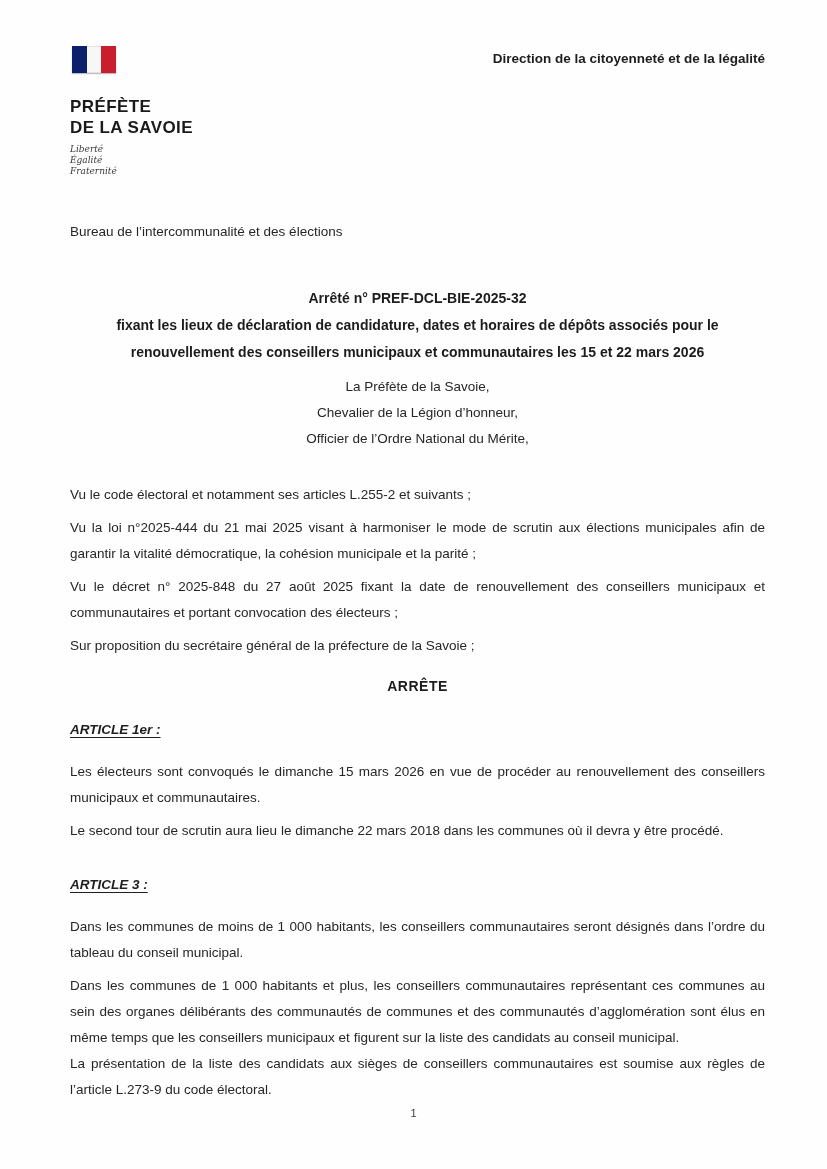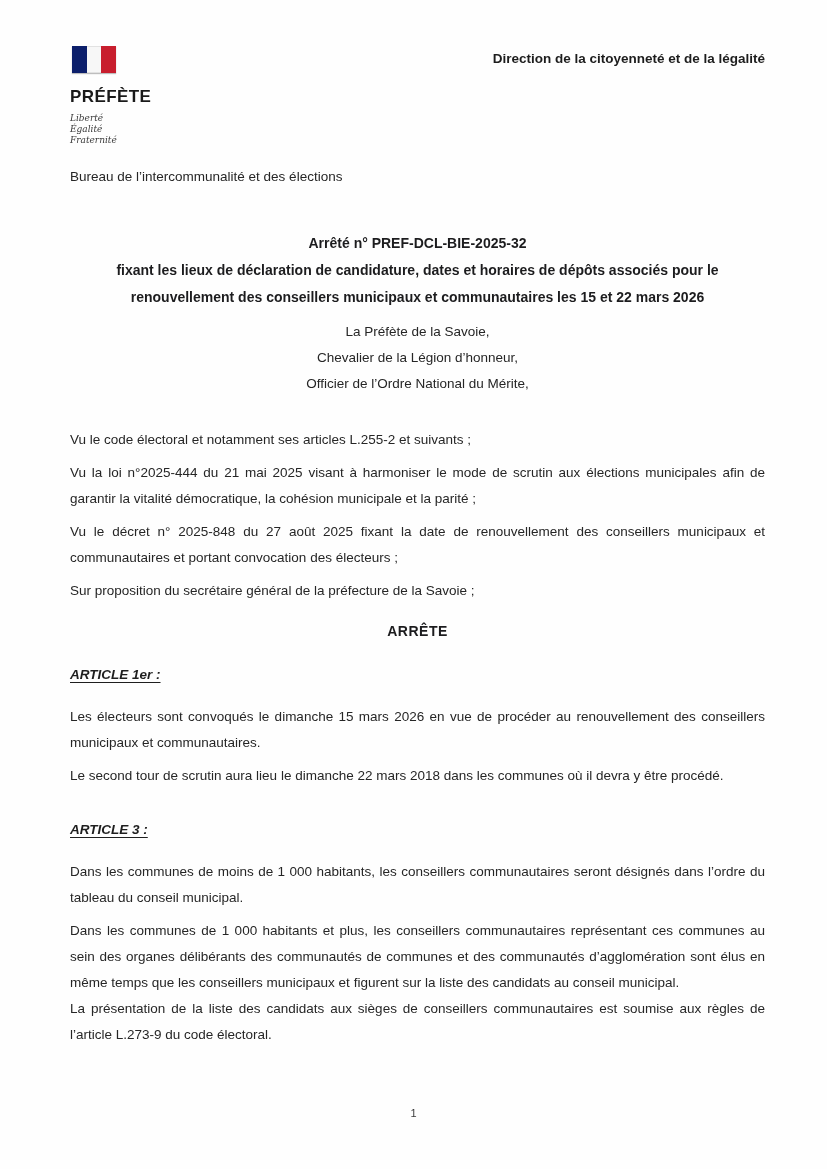--- a/index.html
+++ b/index.html
@@ -19,27 +19,27 @@
     background: #fefefe;
   }
 
   
   .topbar { display: flex; justify-content: space-between; align-items: flex-start; }
   .logo { width: 220px; }
   .flag { display: flex; width: 44px; height: 27px; margin-left: 2px; box-shadow: 0 1px 1px rgba(0,0,0,.25); }
   .flag .band-blue  { flex: 1; background: #0c1f6b; }
   .flag .band-white { flex: 1; background: #f7f7f7; border-top: 1px solid #e2e2e2; border-bottom: 1px solid #e2e2e2; }
   .flag .band-red   { flex: 1; background: #c81e2e; }
-  .logo-name { margin-top: 13px; font-weight: 700; font-size: 17px; line-height: 21px; letter-spacing: .4px; color: #1a1a1a; }
+  .logo-name { margin-top: 23px; font-weight: 700; font-size: 17px; line-height: 21px; letter-spacing: .4px; color: #1a1a1a; }
   .motto { margin-top: 6px; font-family: "DejaVu Serif", serif; font-style: italic; font-size: 9px; line-height: 11px; color: #3a3a3a; }
 
   .direction { margin-top: 5px; font-weight: 700; font-size: 13.5px; color: #1d1d1d; text-align: right; padding-left: 32px; }
 
   
-  .bureau { margin-top: 18px; font-size: 13.5px; line-height: 26px; color: #262626; }
+  .bureau { margin-top: 42px; font-size: 13.5px; line-height: 26px; color: #262626; }
 
   
   .title { margin-top: 40px; text-align: center; font-weight: 700; font-size: 14px; line-height: 27px; color: #1c1c1e; }
 
   
   .authority { margin-top: 8px; text-align: center; font-size: 13.5px; line-height: 26px; color: #262626; }
 
   
   .recitals { margin-top: 30px; }
   p.para { font-size: 13.5px; line-height: 26px; text-align: justify; margin-bottom: 7px; color: #262626; }
@@ -76,20 +76,21 @@
 
   <div class="topbar">
     <div class="logo">
       <div class="flag">
         <span class="band-blue"></span>
         <span class="band-white"></span>
         <span class="band-red"></span>
       </div>
       <div class="logo-name">
         <div>PRÉFÈTE</div>
+        <div>DE LA SAVOIE</div>
       </div>
       <div class="motto">
         <div>Liberté</div>
         <div>Égalité</div>
         <div>Fraternité</div>
       </div>
     </div>
     <div class="direction">Direction de la citoyenneté et de la légalité</div>
   </div>
 

